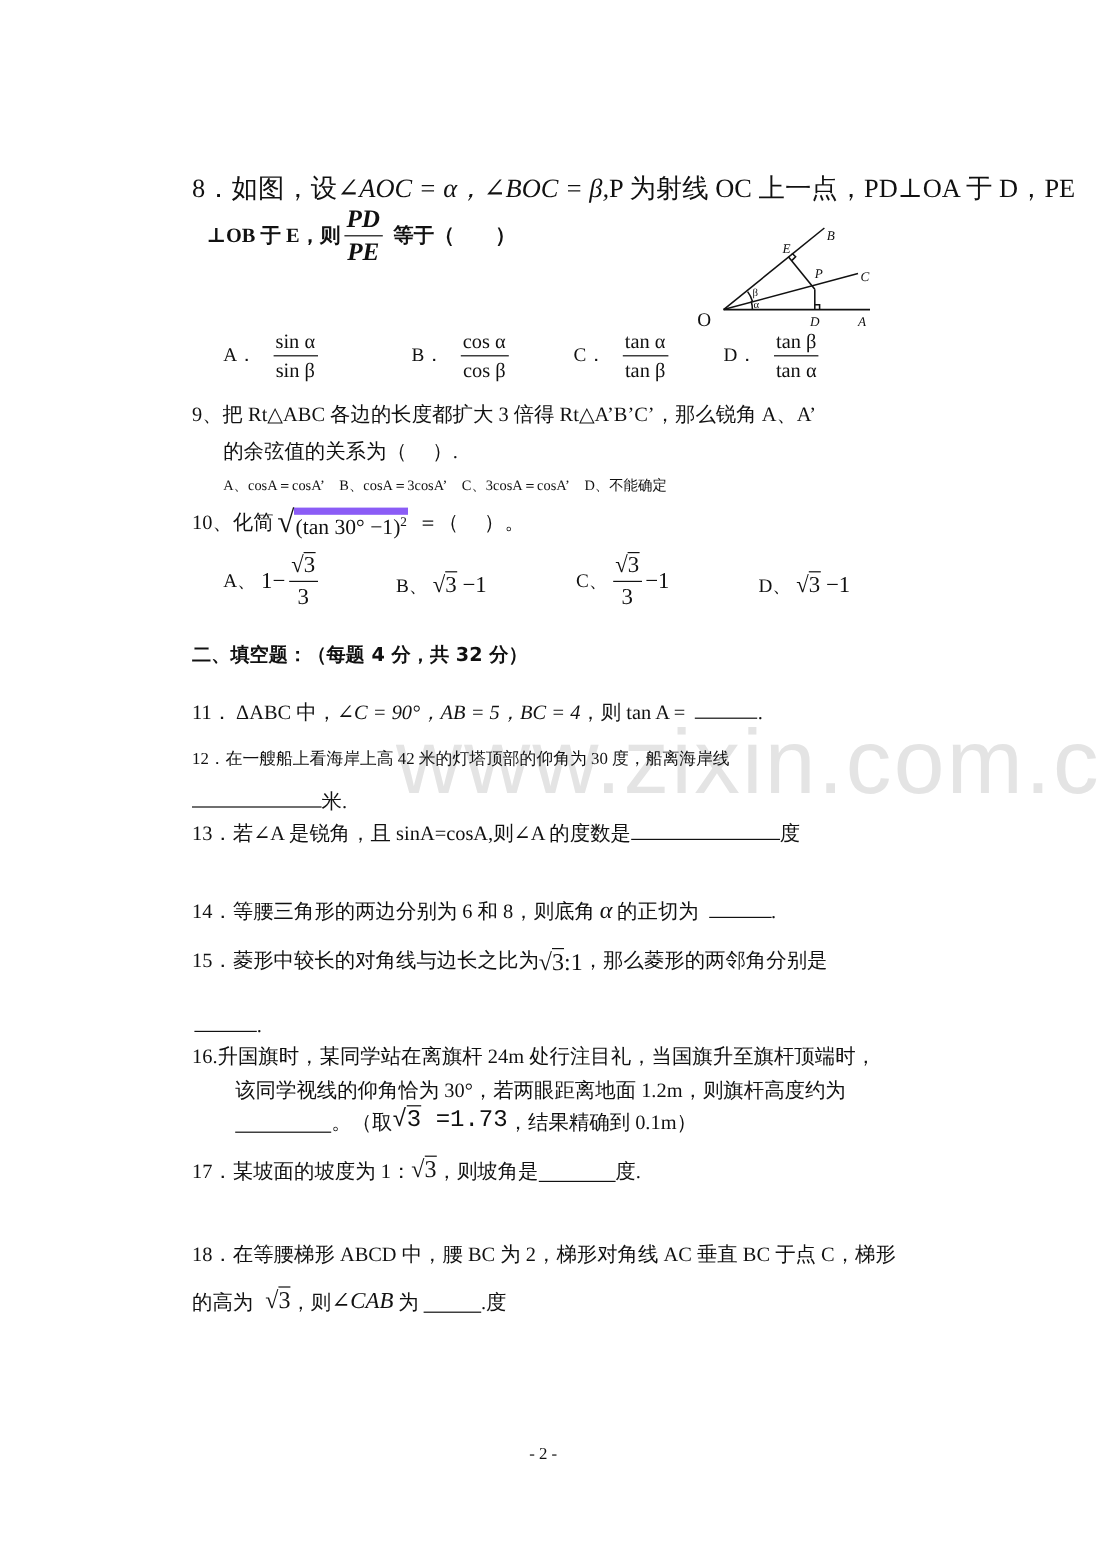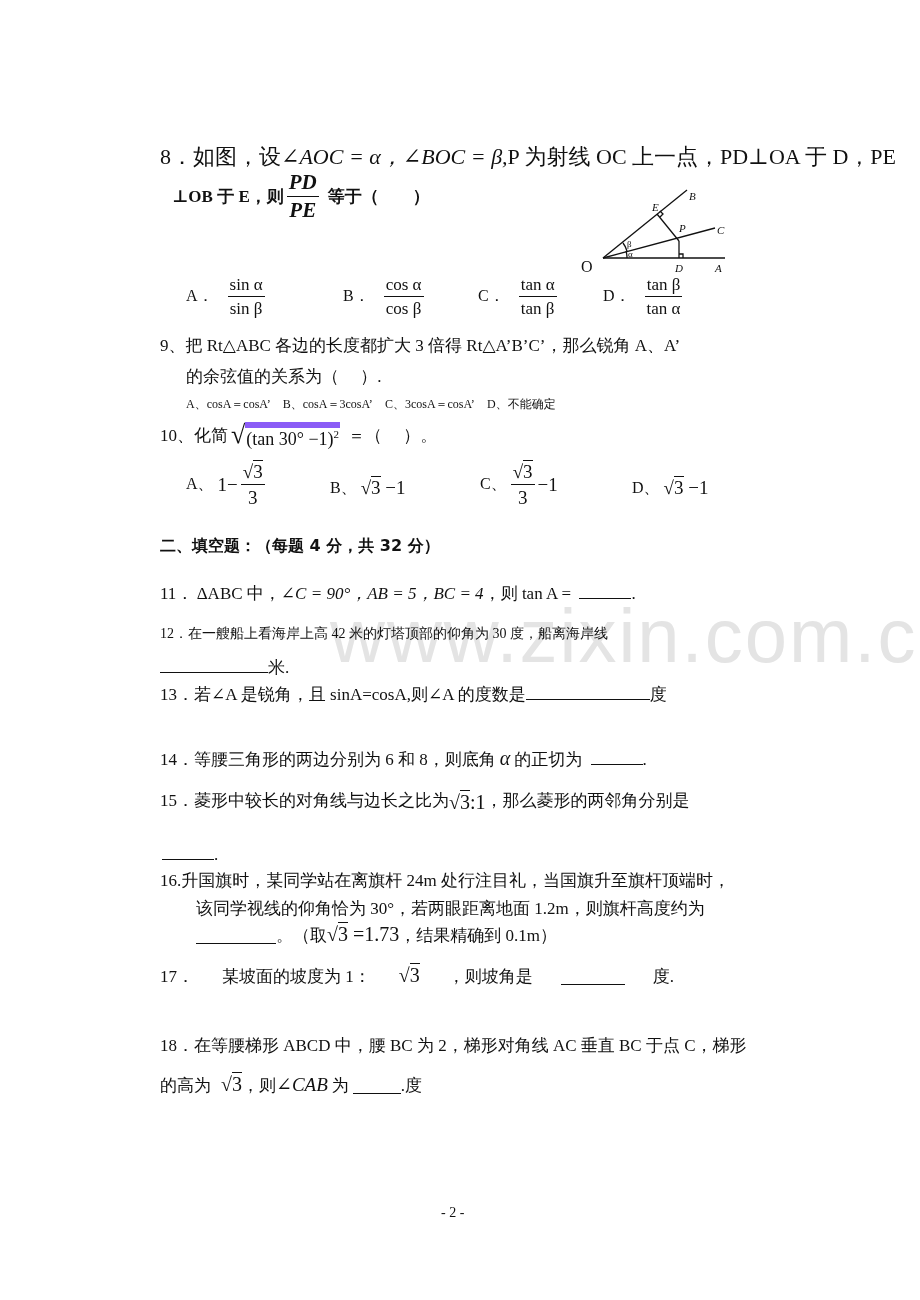--- a/index.html
+++ b/index.html
@@ -175,25 +175,25 @@
     <span class="blank" style="width:52px;"></span><span>.</span>
   </div>
 
   <div class="abs" style="left:160px;top:872px;font-size:17px;">
     <span>16.</span><span>升国旗时，某同学站在离旗杆 24m 处行注目礼，当国旗升至旗杆顶端时，</span>
   </div>
   <div class="abs" style="left:196px;top:900px;font-size:17px;">该同学视线的仰角恰为 30°，若两眼距离地面 1.2m，则旗杆高度约为</div>
   <div class="abs" style="left:196px;top:924px;font-size:17px;display:flex;align-items:flex-end;">
     <span class="blank" style="width:80px;"></span>
       <span>。（取</span>
-    <span class="mr" style="font-size:20px;">√<span style="border-top:1px solid #111;">3</span><span> =1.73</span></span>
+    <span class="mr" style="font-size:20px;font-family:Liberation Mono, monospace;">√<span style="border-top:1px solid #111;">3</span><span> =1.73</span></span>
     <span>，结果精确到 0.1m）</span>
   </div>
 
-  <div class="abs" style="left:160px;top:965px;font-size:17px;display:flex;align-items:flex-end;gap:28px;">
+  <div class="abs" style="left:160px;top:965px;font-size:17px;display:flex;align-items:flex-end;">
     <span>17．</span>
       <span>某坡面的坡度为 1：</span>
     <span class="mr" style="font-size:20px;">√<span style="border-top:1px solid #111;">3</span></span>
     <span>，则坡角是</span>
       <span class="blank" style="width:64px;"></span>
       <span>度.</span>
   </div>
 
   <div class="abs" style="left:160px;top:1037px;font-size:17px;">
     <span>18．</span><span>在等腰梯形 ABCD 中，腰 BC 为 2，梯形对角线 AC 垂直 BC 于点 C，梯形</span>

